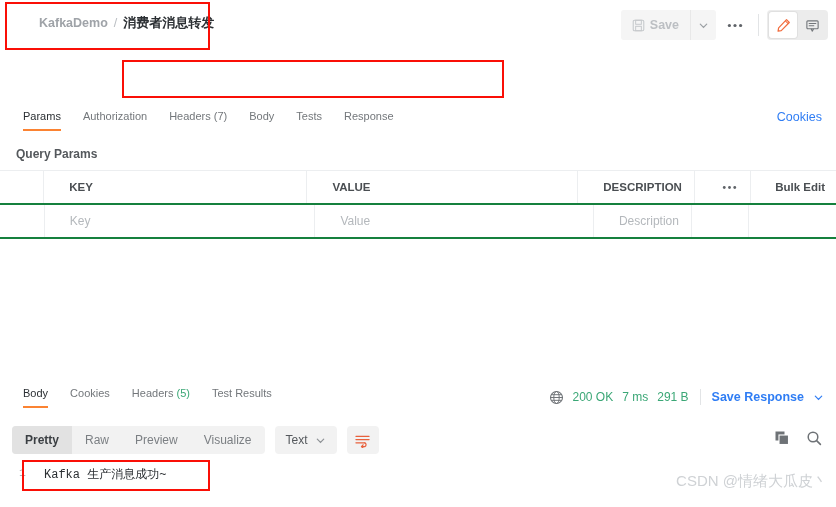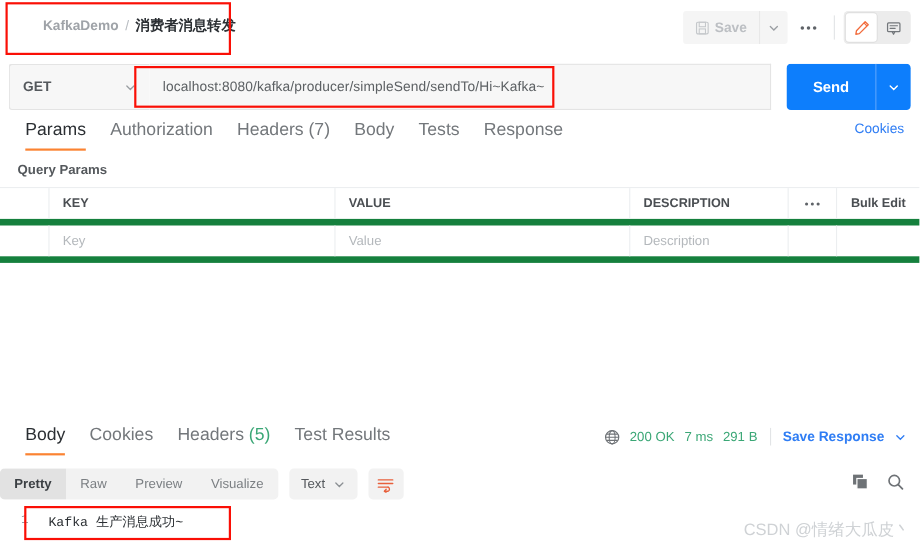--- a/index.html
+++ b/index.html
@@ -97,21 +97,21 @@
     display: flex; align-items: center; justify-content: center;
     border-left: 1px solid #3c95fd; color: #fff;
   }
 
   
   .req-tabs {
     position: absolute; left: 0; top: 108px; width: 836px; height: 32px;
     display: flex; align-items: flex-start; padding-left: 12px;
   }
   .tab {
-    font-size: 16px; color: #73777b; padding: 2px 11px 9px 11px;
+    font-size: 11px; color: #73777b; padding: 2px 11px 9px 11px;
     position: relative; white-space: nowrap;
   }
   .tab.active { color: #2b2f33; }
   .tab.active::after {
     content: ""; position: absolute; left: 11px; right: 11px; bottom: 0;
     height: 2px; background: #fb8332;
   }
   .cookies-link {
     position: absolute; right: 14px; top: 2px;
     font-size: 12.5px; color: #2f7df4;
@@ -119,21 +119,21 @@
 
   
   .qp-title {
     position: absolute; left: 16px; top: 147px;
     font-size: 12px; color: #54585c; font-weight: bold;
   }
   .table {
     position: absolute; left: 0; top: 170px; width: 836px;
     border-top: 1px solid #eceef0;
   }
-  .trow { display: flex; height: 34px; border-bottom: 6px solid #15803d; }
+  .trow { display: flex; height: 34px; border-bottom: 2px solid #15803d; gap: 13px; }
   .tcell {
     display: flex; align-items: center; padding: 0 12px;
     border-right: 1px solid #eceef0; font-size: 12px;
   }
   .c-check { width: 45px; border-right: 1px solid #eceef0; }
   .c-key { width: 260px; }
   .c-value { width: 268px; }
   .c-desc { flex: 1; }
   .c-dots {
     width: 44px; justify-content: center; color: #6e7276;
@@ -157,21 +157,21 @@
 
   .resp-meta {
     position: absolute; right: 12px; top: 389px;
     display: flex; align-items: center; gap: 9px; font-size: 12px;
   }
   .meta-sep { width: 1px; height: 16px; background: #e2e4e6; margin: 0 2px; }
   .save-resp { color: #2f7df4; font-weight: bold; font-size: 12.5px; }
 
   .resp-toolbar {
     position: absolute; left: 0; top: 424px; width: 748px; height: 32px;
-    display: flex; align-items: center; 
+    display: flex; align-items: center; padding-left: 12px;
   }
   .seg {
     display: flex; align-items: stretch; height: 28px;
     background: #f2f2f2; border-radius: 4px; overflow: hidden;
   }
   .seg-item {
     display: flex; align-items: center; padding: 0 13px;
     font-size: 12px; color: #7b7f83;
   }
   .seg-item.active { background: #e2e2e2; color: #3b3f43; font-weight: bold; }
@@ -276,43 +276,20 @@
               <rect x="2" y="3" width="12" height="8.5" rx="1" fill="none" stroke="#73777b" stroke-width="1.2"></rect>
               <path d="M6.5 11.5 L7.8 14 L9.1 11.5" fill="none" stroke="#73777b" stroke-width="1.2" stroke-linejoin="round"></path>
               <path d="M4.4 5.8 H11.6 M4.4 8.3 H9.4" stroke="#73777b" stroke-width="1.1" stroke-linecap="round"></path>
             </svg>
           </span>
         </div>
       </div>
     </div>
   </div>
 
-  <div class="urlbar">
-    <div class="method-box">
-      <span class="method-label">GET</span>
-      <span>
-        <svg width="11" height="11" viewBox="0 0 12 12">
-          <path d="M2.5 4.5 L6 8 L9.5 4.5" fill="none" stroke="#9b9fa3" stroke-width="1.3" stroke-linecap="round"></path>
-        </svg>
-      </span>
-    </div>
-    <div class="url-box">
-      <span class="url-text" title="localhost:8080/kafka/producer/simpleSend/sendTo/Hi~Kafka~">localhost:8080/kafka/producer/simpleSend/sendTo/Hi~Kafka~</span>
-    </div>
-    <div class="send-group">
-      <div class="send-btn">
-        <span>Send</span>
-      </div>
-      <div class="send-chevron">
-        <svg width="11" height="11" viewBox="0 0 12 12">
-          <path d="M2.5 4.5 L6 8 L9.5 4.5" fill="none" stroke="#ffffff" stroke-width="1.4" stroke-linecap="round"></path>
-        </svg>
-      </div>
-    </div>
-  </div>
 
   <div class="req-tabs">
     <div class="tab active">
       <span>Params</span>
     </div>
     <div class="tab">
       <span>Authorization</span>
     </div>
     <div class="tab">
       <span>Headers (7)</span>

